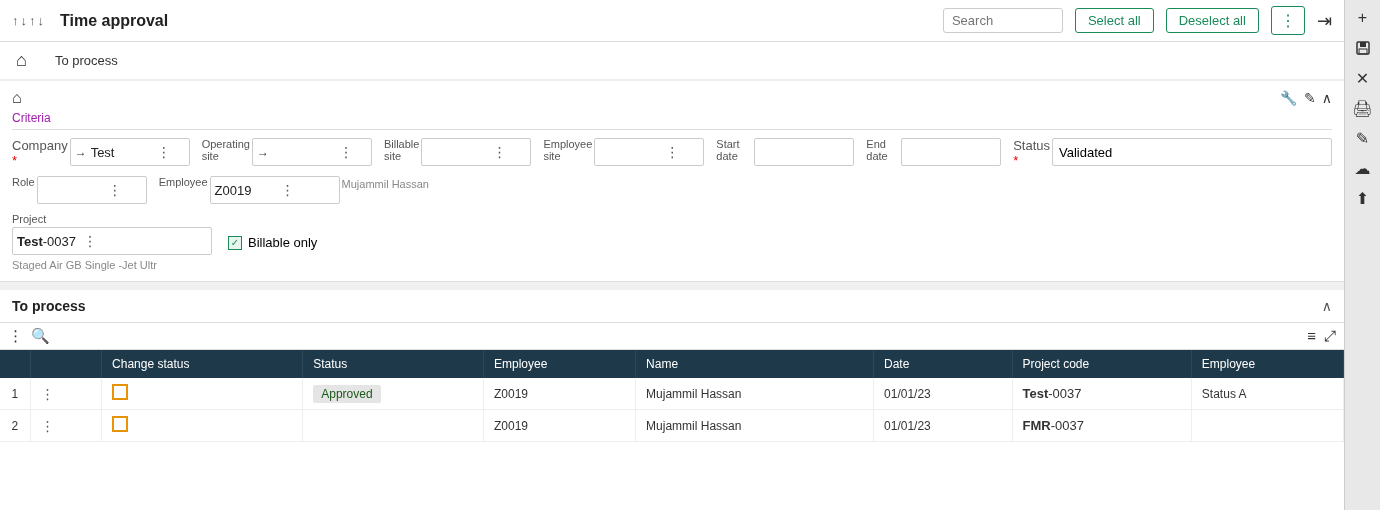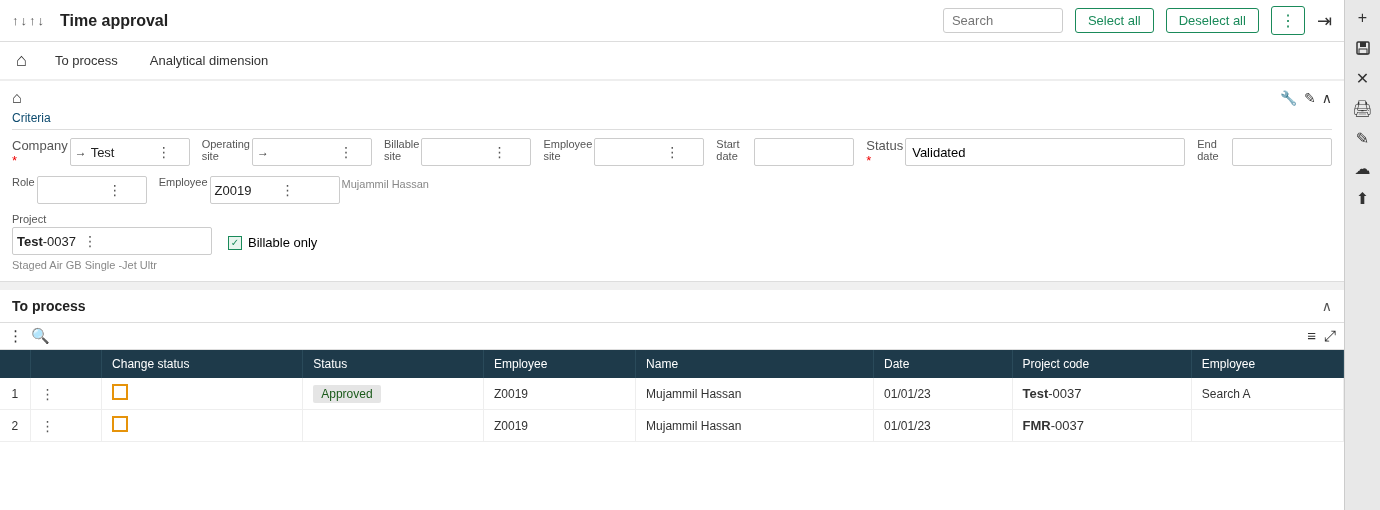--- a/index.html
+++ b/index.html
@@ -155,21 +155,21 @@
       gap: 6px;
       align-items: center;
     }
     .criteria-icon {
       font-size: 14px;
       color: #333;
       cursor: pointer;
     }
     .criteria-title {
       font-size: 12px;
-      color: #0c4a6e;
+      color: #a21caf;
       margin-bottom: 8px;
       border-bottom: 1px solid #ddd;
       padding-bottom: 4px;
     }
     .criteria-row {
       display: flex;
       gap: 12px;
       margin-bottom: 8px;
       align-items: flex-start;
     }
@@ -395,23 +395,20 @@
     <button class="btn-outline">Deselect all</button>
     <button class="btn-dots">⋮</button>
     <span class="exit-icon">⇥</span>
   </div>
 
   <div class="nav-tabs">
     <span class="nav-home">⌂</span>
     <div class="nav-tab">
       <span>To process</span>
     </div>
-    <div class="nav-tab">
-      <span>Analytical dimension</span>
-    </div>
   </div>
 
   <div class="criteria-section">
     <div class="criteria-header">
       <span class="criteria-home">⌂</span>
       <div class="criteria-icons">
         <span class="criteria-icon">🔧</span>
         <span class="criteria-icon">✎</span>
         <span class="criteria-icon">∧</span>
       </div>
@@ -455,29 +452,29 @@
           <span class="field-dots">⋮</span>
         </div>
       </div>
 
       <div class="field-group">
         <div class="field-label">Start date</div>
         <input class="field-input-plain" type="text" style="width: 110px;">
       </div>
 
       <div class="field-group">
+        <div class="field-label">End date</div>
+        <input class="field-input-plain" type="text" style="width: 110px;">
+      </div>
+
+      <div class="field-group">
         <div class="field-label">
           <span>Status</span><span class="required"> *</span>
         </div>
         <input class="field-input-plain status-input" type="text" value="Validated" style="">
-      </div>
-
-      <div class="field-group">
-        <div class="field-label">End date</div>
-        <input class="field-input-plain" type="text" style="width: 110px;">
       </div>
     </div>
 
     <div class="criteria-row">
 
       <div class="field-group">
         <div class="field-label">Role</div>
         <div class="field-input-row" style="min-width:110px;">
           <span class="field-value"></span>
           <span class="field-dots">⋮</span>
@@ -543,21 +540,21 @@
       <tbody>
         <tr>
           <td class="row-num">1</td>
           <td><span class="row-dots">⋮</span></td>
           <td><div class="checkbox-orange"></div></td>
           <td><span class="status-badge">Approved</span></td>
           <td>Z0019</td>
           <td>Mujammil Hassan</td>
           <td>01/01/23</td>
           <td class="col-project"><strong>Test</strong><span>-0037</span></td>
-          <td class="truncated">Search A</td>
+          <td class="truncated">Status A</td>
         </tr>
         <tr>
           <td class="row-num">2</td>
           <td><span class="row-dots">⋮</span></td>
           <td><div class="checkbox-orange"></div></td>
           <td></td>
           <td>Z0019</td>
           <td>Mujammil Hassan</td>
           <td>01/01/23</td>
           <td class="col-project"><strong>FMR</strong><span>-0037</span></td>

